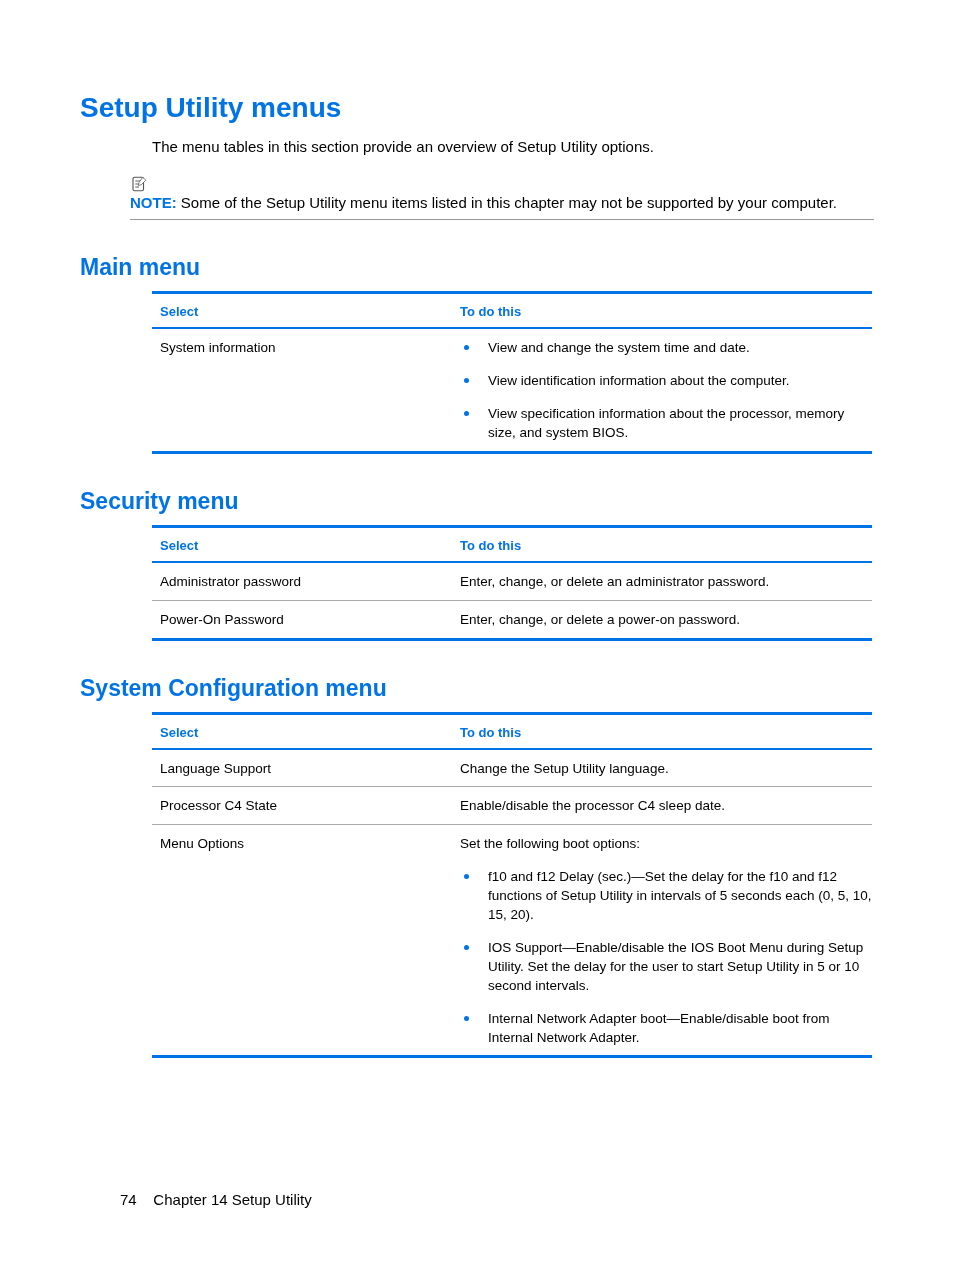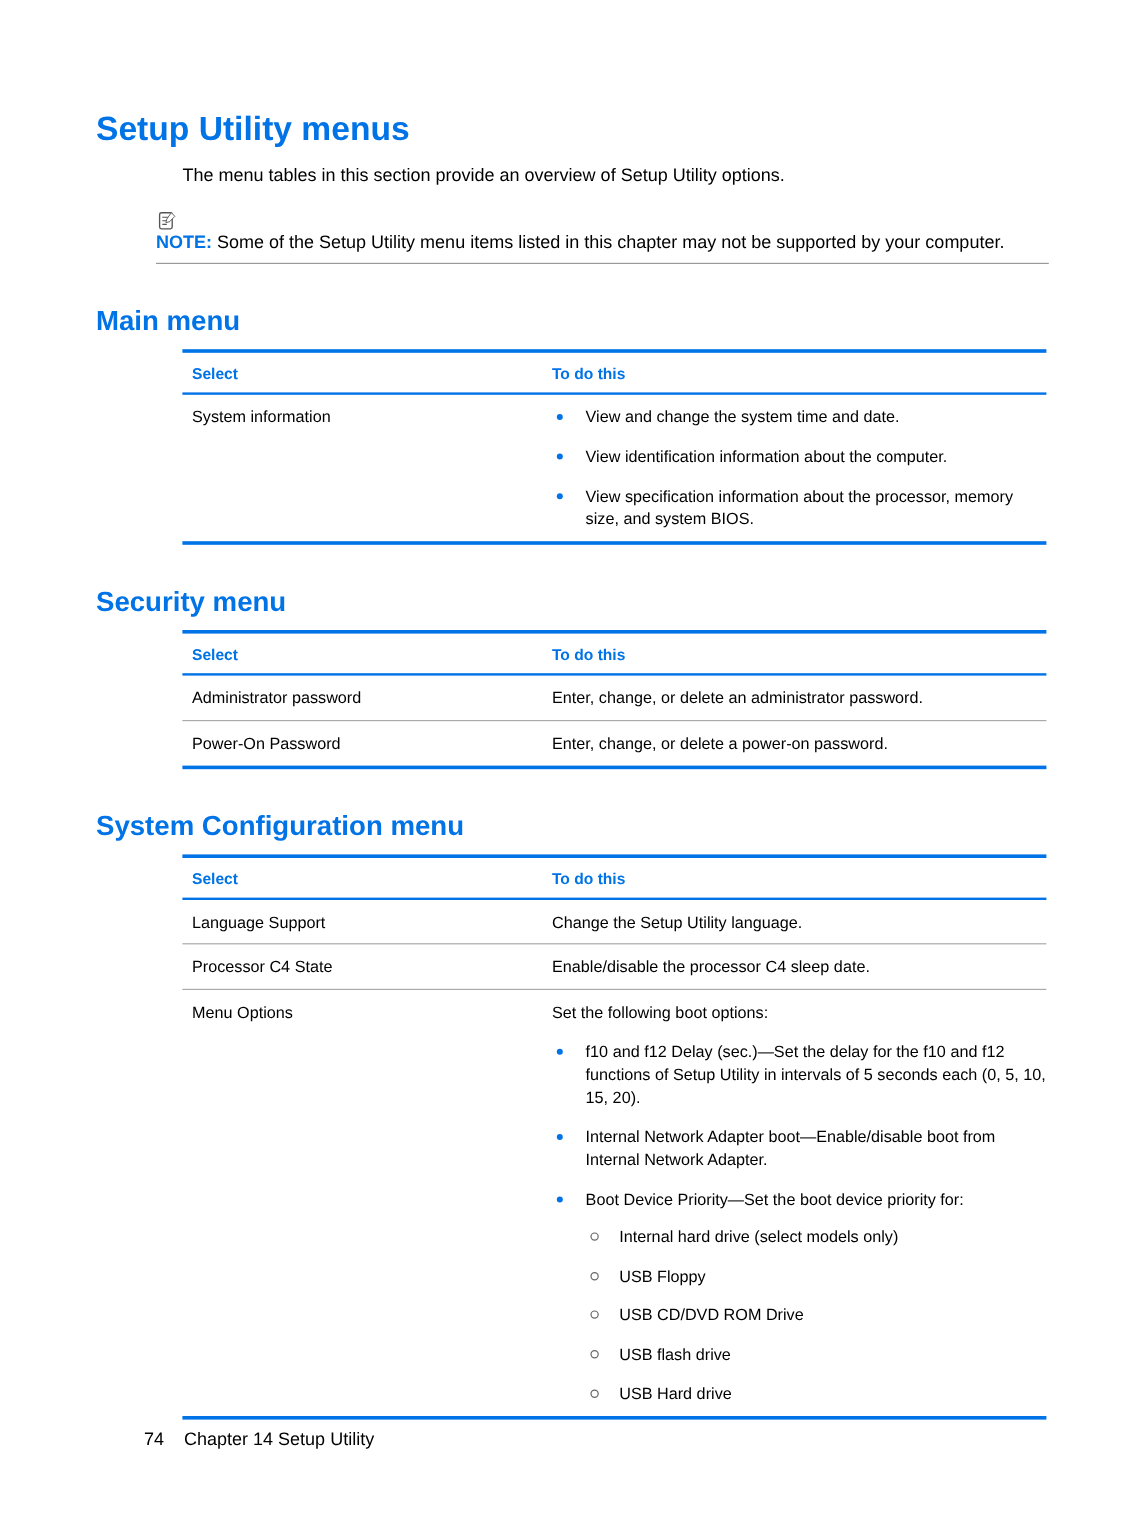--- a/index.html
+++ b/index.html
@@ -207,31 +207,22 @@
       <div class="col-right">Enable/disable the processor C4 sleep date.</div>
     </div>
     <div class="tbl-row">
       <div class="col-left">Menu Options</div>
       <div class="col-right">
         <div class="lead-text">Set the following boot options:</div>
         <ul class="bulleted">
           <li>
             <span class="fkey">f10</span><span> and </span><span class="fkey">f12</span><span> Delay (sec.)—Set the delay for the </span><span class="fkey">f10</span><span> and </span><span class="fkey">f12</span><span> functions of Setup Utility in intervals of 5 seconds each (0, 5, 10, 15, 20).</span>
           </li>
+          <li>IOS Support—Enable/disable the IOS Boot Menu during Setup Utility. Set the delay for the user to start Setup Utility in 5 or 10 second intervals.</li>
           <li>Internal Network Adapter boot—Enable/disable boot from Internal Network Adapter.</li>
-          <li>
-            <span>Boot Device Priority—Set the boot device priority for:</span>
-            <ul class="sub-bulleted">
-              <li>Internal hard drive (select models only)</li>
-              <li>USB Floppy</li>
-              <li>USB CD/DVD ROM Drive</li>
-              <li>USB flash drive</li>
-              <li>USB Hard drive</li>
-            </ul>
-          </li>
         </ul>
       </div>
     </div>
   </div>
 
 </div>
 
 <div class="footer">
   <span>74</span>&nbsp;&nbsp;&nbsp;&nbsp;<span>Chapter 14   Setup Utility</span>
 </div>

